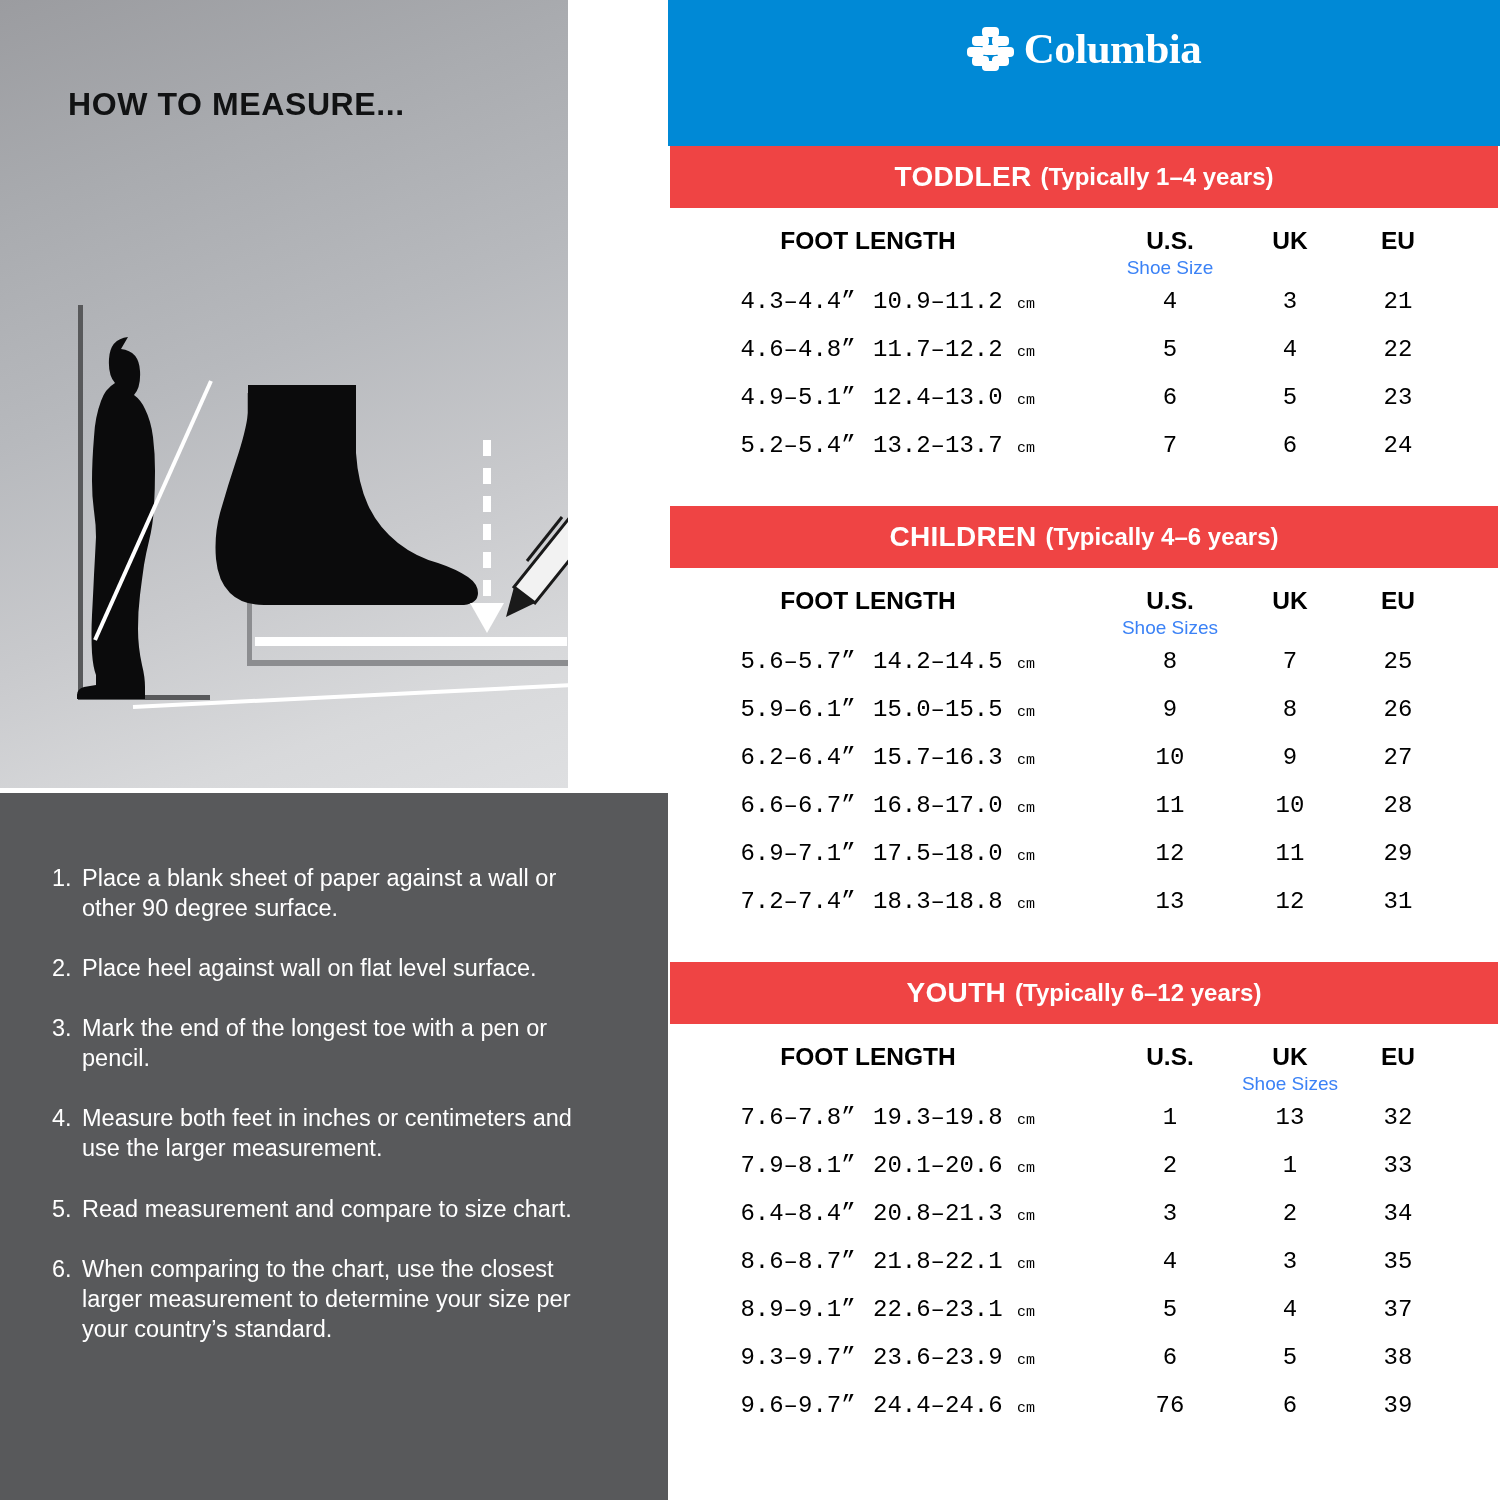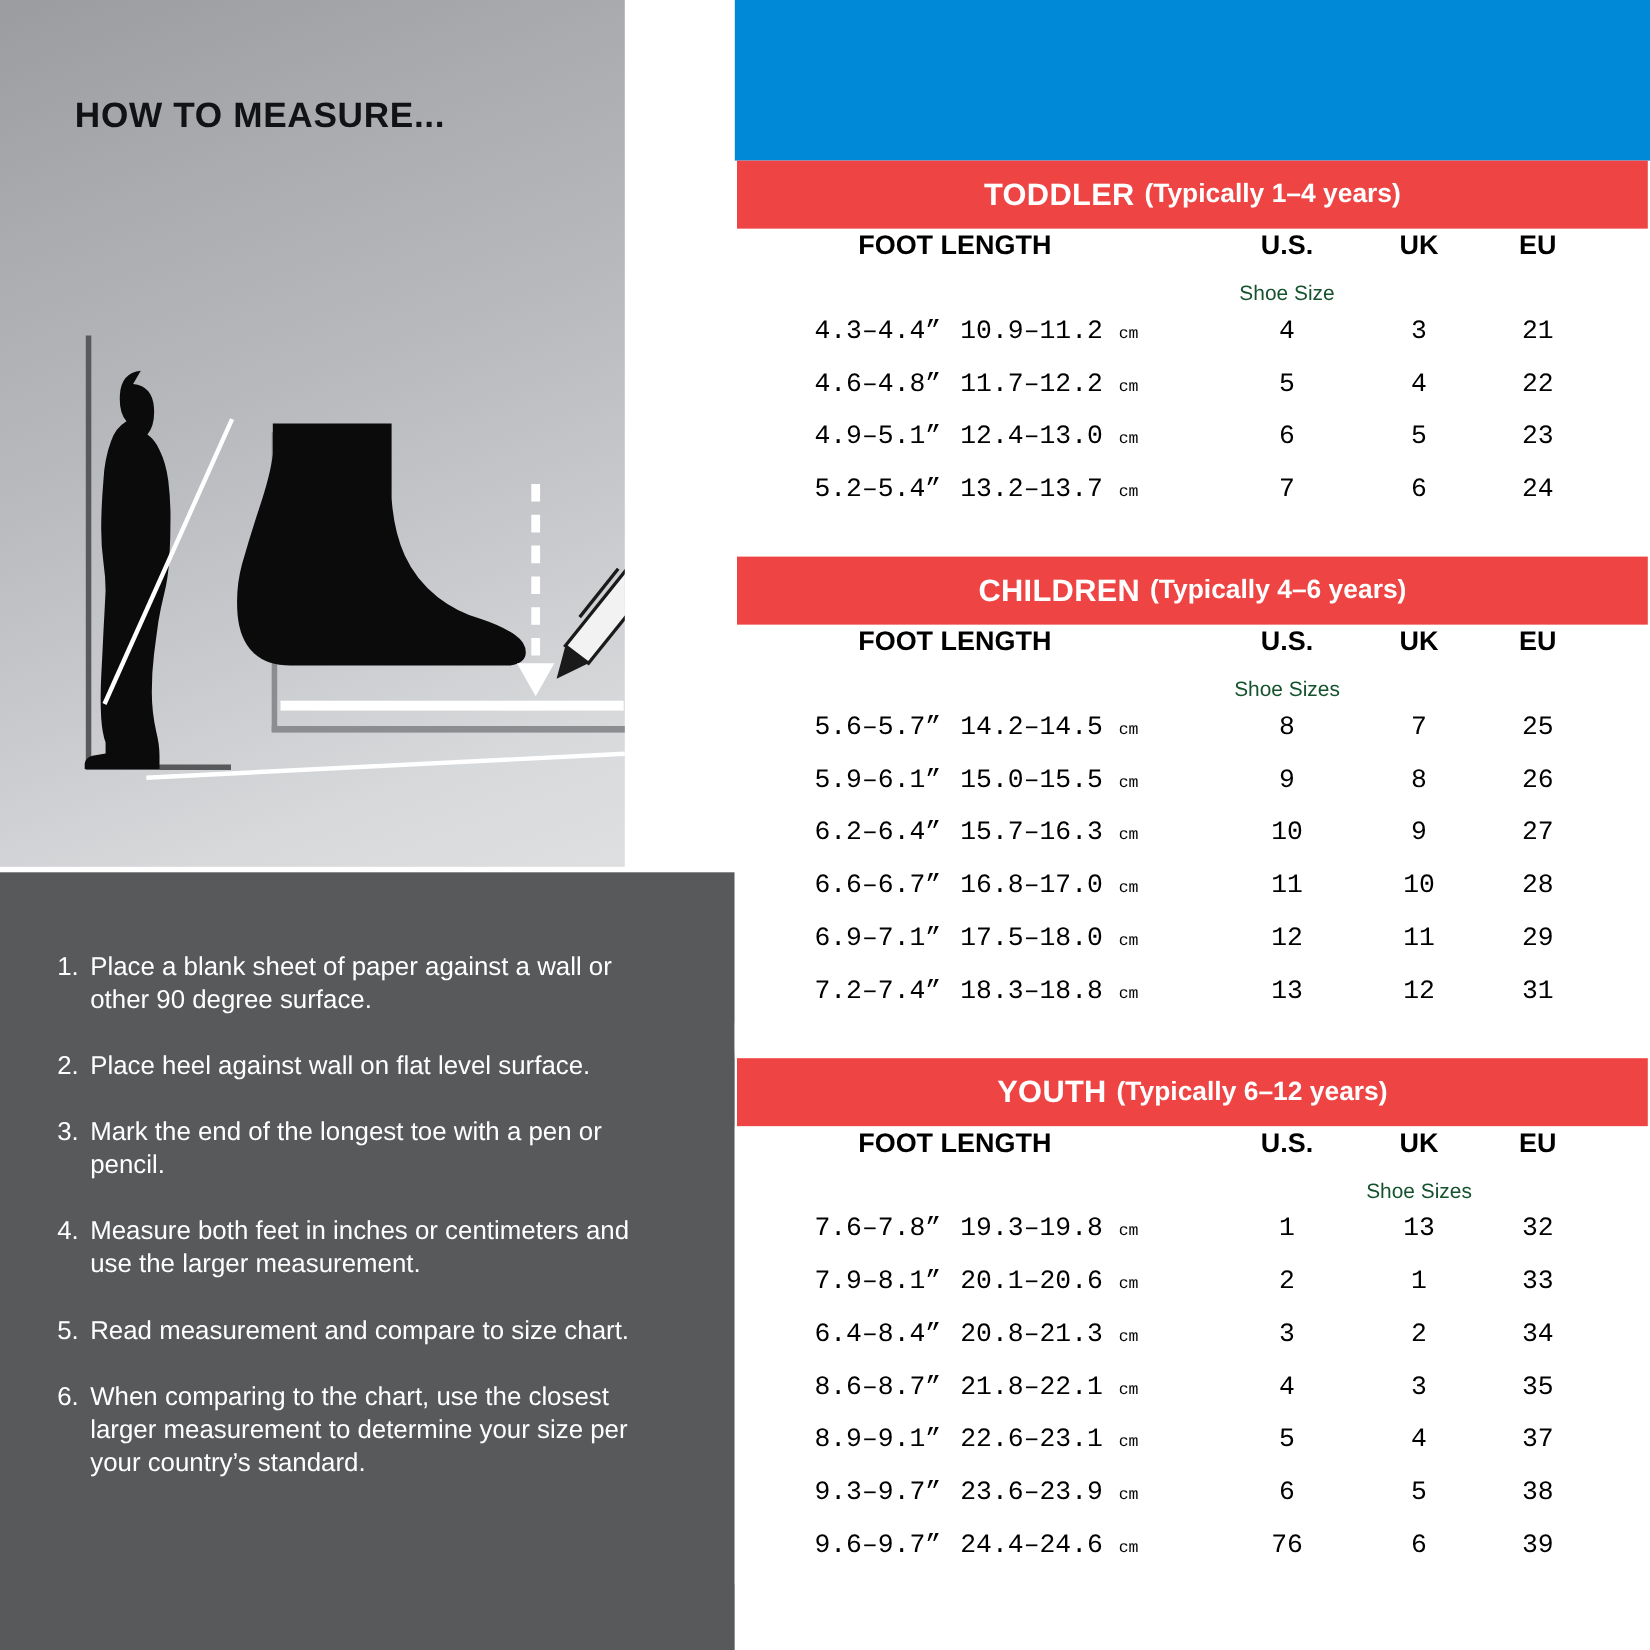--- a/index.html
+++ b/index.html
@@ -78,27 +78,27 @@
     height:62px; display:flex; align-items:center; justify-content:center;
     margin:0 2px;
   }
   .band-main { font-size:28px; font-weight:bold; letter-spacing:.3px; }
   .band-sub  { font-size:24px; font-weight:bold; margin-left:9px; }
 
   .table-block { background:#ffffff; padding:0 0 6px 0; }
 
   .thead { position:relative; height:74px; }
   .th {
-    position:absolute; top:2px;
+    position:absolute; top:19px;
     font-size:24.5px; font-weight:bold; color:#000;
     text-align:center; transform:translateX(-50%);
   }
   .th-sub {
     position:absolute; top:49px;
-    font-size:19px; font-weight:400; color:#14532d;
+    font-size:19px; font-weight:400; color:#3b82f6;
     text-align:center; transform:translateX(-50%);
     white-space:nowrap;
   }
 
   .trow { position:relative; height:48px;font-family:Liberation Mono, monospace; }
   .cell {
     position:absolute; top:6px;
     font-size:24px; color:#000; white-space:nowrap;
     transform:translateX(-50%); text-align:center;
   }
@@ -196,20 +196,34 @@
           <span class="instr-num">6.</span>
           <span class="instr-text">When comparing to the chart, use the closest larger measurement to determine your size per your country’s standard.</span>
         </li>
       </ul>
     </div>
   </div>
 
   <div class="right">
 
     <div class="brand-band">
+      <div class="logo-row">
+        <span class="logo-mark">
+          <i style="left:15px; top:2px;"></i>
+          <i style="left:5px;  top:11px;"></i>
+          <i style="left:25px; top:11px;"></i>
+          <i style="left:15px; top:20px;"></i>
+          <i style="left:0px;  top:22px;"></i>
+          <i style="left:30px; top:22px;"></i>
+          <i style="left:5px;  top:31px;"></i>
+          <i style="left:25px; top:31px;"></i>
+          <i style="left:15px; top:36px;"></i>
+        </span>
+        <span class="logo-word">Columbia</span>
+      </div>
     </div>
 
     <div class="section-band">
       <span class="band-main">TODDLER</span>
       <span class="band-sub">(Typically 1–4 years)</span>
     </div>
     <div class="table-block">
       <div class="thead">
         <span class="th c-fl">FOOT LENGTH</span>
         <span class="th c-us">U.S.</span>

